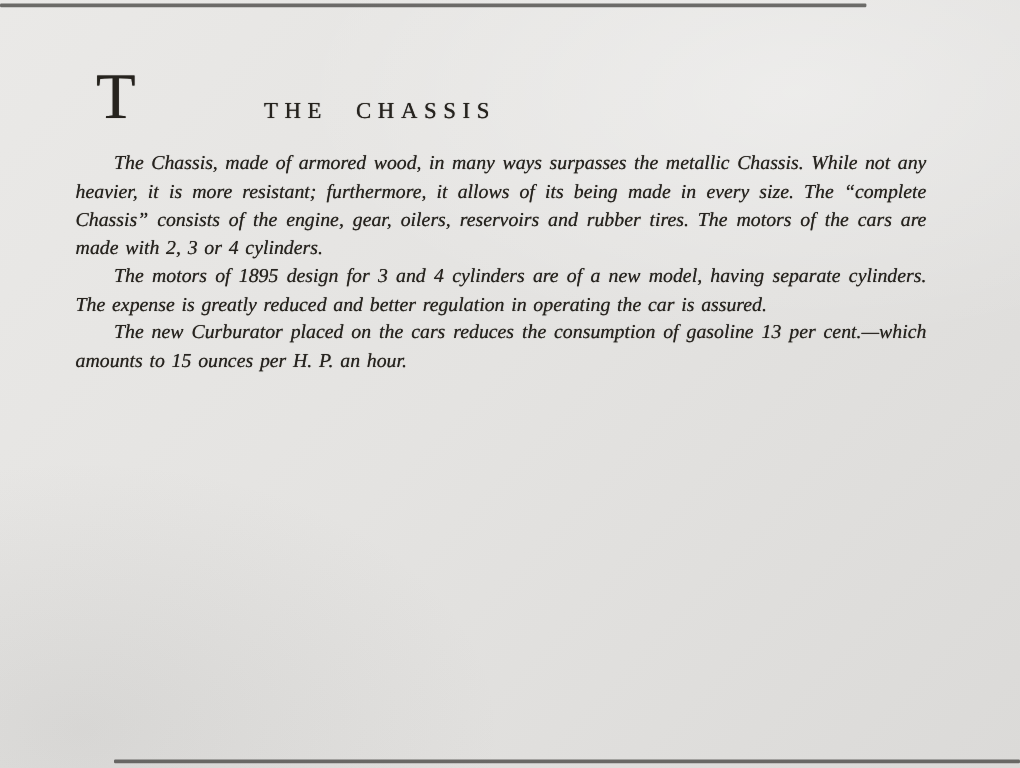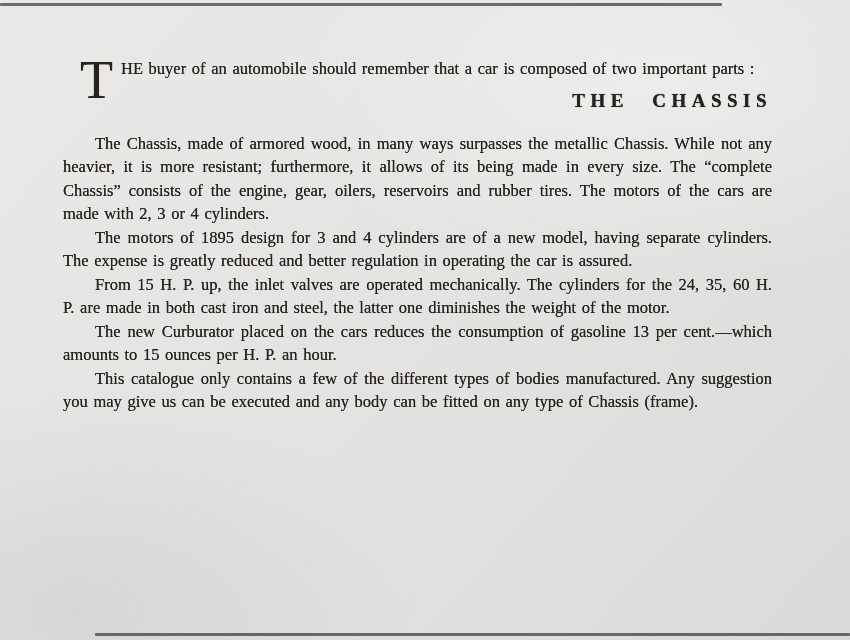--- a/index.html
+++ b/index.html
@@ -51,58 +51,57 @@
     margin: 0 0 0 17px;
   }
   .drop-cap {
     float: left;
     font-size: 54px;
     line-height: 40px;
     padding: 3px 8px 0 0;
     color: var(--ink);
   }
   .heading {
-    margin: 8px 0 19px 0;
-    font-weight: bold;
+    margin: 24px 0 19px 0;
+    font-weight: normal;
     font-size: 19px;
     line-height: 24px;
     letter-spacing: 5.5px;
     word-spacing: 13px;
-    text-align: right;
+    text-align: left;
     text-shadow: 0 0 0.7px rgba(20, 18, 15, 0.9);
   }
   .heading-line1 { margin-left: 157px; }
   .heading-line2 { margin-left: 314px; }
   p.body-para {
     margin: 0;
     text-indent: 32px;
+    font-style: italic;
   }
 </style>
 </head>
 <body>
 
 <div class="scan-page">
 
   <div class="edge-top"></div>
   <div class="edge-bottom"></div>
 
   <div class="page-content">
 
     <div class="intro">
-      <span class="drop-cap">T</span><span>HE buyer of an automobile should remember that a car is composed of two important parts :</span>
+      <span class="drop-cap">T</span>
     </div>
 
     <div class="heading">
       <div class="heading-line1">THE CHASSIS</div>
     </div>
 
     <p class="body-para">The Chassis, made of armored wood, in many ways surpasses the metallic Chassis.  While not any heavier, it is more resistant; furthermore, it allows of its being made in every size.  The “complete Chassis” consists of the engine, gear, oilers, reservoirs and rubber tires.  The motors of the cars are made with 2, 3 or 4 cylinders.</p>
 
     <p class="body-para">The motors of 1895 design for 3 and 4 cylinders are of a new model, having separate cylinders.  The expense is greatly reduced and better regulation in operating the car is assured.</p>
 
-    <p class="body-para">From 15 H. P. up, the inlet valves are operated mechanically.  The cylinders for the 24, 35, 60 H. P. are made in both cast iron and steel, the latter one diminishes the weight of the motor.</p>
 
     <p class="body-para">The new Curburator placed on the cars reduces the consumption of gasoline 13 per cent.—which amounts to 15 ounces per H. P. an hour.</p>
 
-    <p class="body-para">This catalogue only contains a few of the different types of bodies manufactured. Any suggestion you may give us can be executed and any body can be fitted on any type of Chassis (frame).</p>
 
   </div>
 </div>
 
 </body></html>

